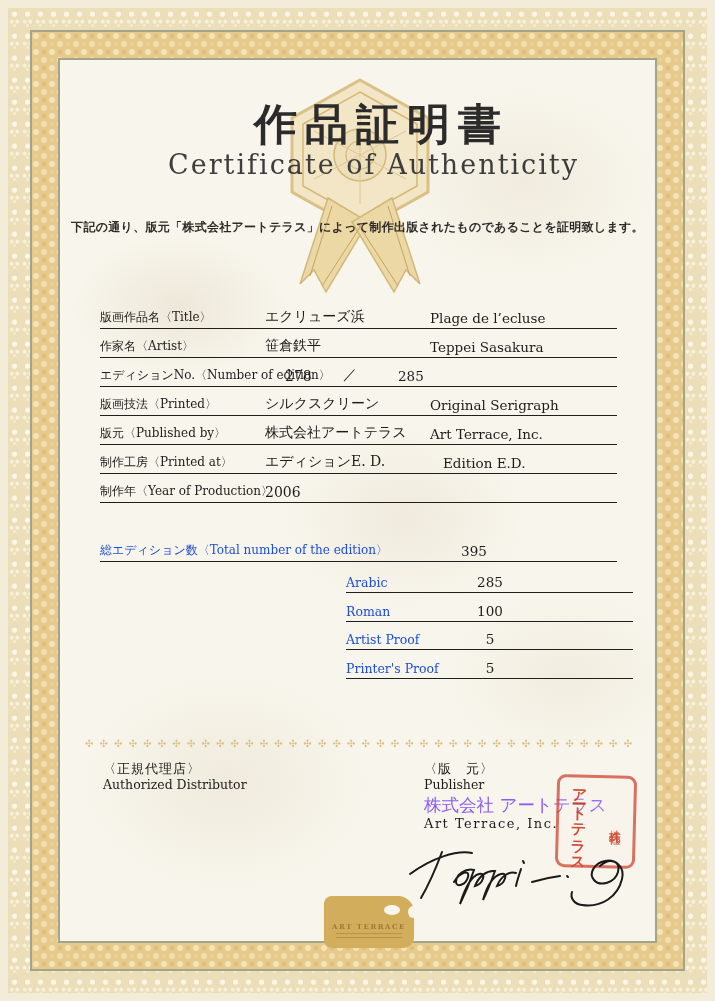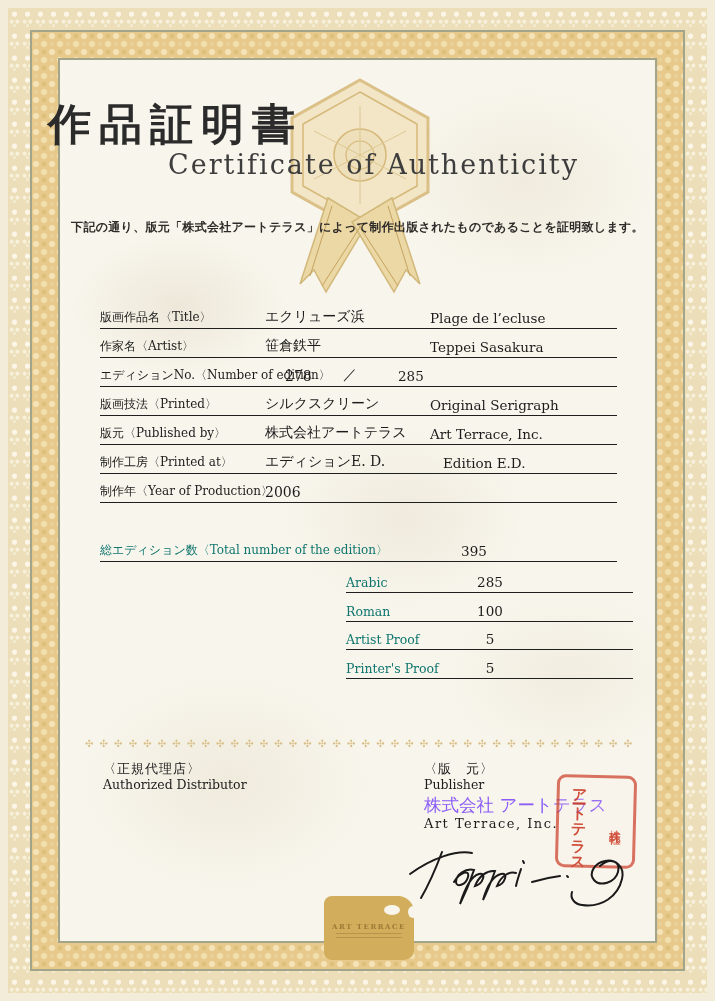--- a/index.html
+++ b/index.html
@@ -28,40 +28,40 @@
       radial-gradient(ellipse 200px 150px at 58% 52%, rgba(208,196,166,.22), transparent 60%),
       radial-gradient(ellipse 240px 180px at 28% 82%, rgba(213,203,173,.25), transparent 60%),
       radial-gradient(ellipse 200px 140px at 85% 70%, rgba(213,203,173,.2), transparent 60%),
       #f8f5ec;}
   .content{position:absolute;inset:0;}
 
   
   .medallion{position:absolute;left:278px;top:76px;width:164px;height:222px;opacity:.8;}
 
   
-  .title-jp{position:absolute;left:0;right:0;top:96px;margin:0;
+  .title-jp{position:absolute;left:0;right:0;top:96px;margin:0;text-align:center;
     font-size:43px;font-weight:bold;letter-spacing:8px;color:#2b2b2b;padding-left:48px;}
   .title-en{position:absolute;left:0;right:0;top:149px;margin:0;text-align:center;
     font-size:27px;font-weight:normal;letter-spacing:2px;color:#3d3d3d;padding-left:32px;}
   .statement{position:absolute;left:0;right:0;top:219px;margin:0;text-align:center;
     font-size:12px;font-weight:600;letter-spacing:.3px;color:#2e2a28;}
 
   
   .frow{position:absolute;left:100px;width:517px;height:22px;border-bottom:1.5px solid #1f1f1f;}
   .frow .lbl{position:absolute;left:0;bottom:2px;font-size:12px;color:#1c1c1c;white-space:nowrap;}
   .frow .vjp{position:absolute;left:165px;bottom:2px;font-size:14px;color:#1c1c1c;white-space:nowrap;}
   .frow .ven{position:absolute;left:330px;bottom:2px;font-size:13.5px;color:#1c1c1c;white-space:nowrap;}
   .r1{top:306px}.r2{top:335px}.r3{top:364px}.r4{top:393px}.r5{top:422px}.r6{top:451px}.r7{top:480px}
   .r3 .vjp{left:185px}.r3 .slash{position:absolute;left:243px;bottom:2px;font-size:14px;color:#1c1c1c;}
   .r3 .ven{left:298px}
   .r6 .ven{left:343px}
 
   
   .trow{position:absolute;height:22px;border-bottom:1.5px solid #1f1f1f;}
-  .trow .lbl{position:absolute;left:0;bottom:2px;font-size:12px;color:#0f766e;white-space:nowrap;}
+  .trow .lbl{position:absolute;left:0;bottom:2px;font-size:12px;color:#1d4ed8;white-space:nowrap;}
   .trow .val{position:absolute;bottom:2px;font-size:13.5px;color:#1c1c1c;text-align:center;width:44px;}
   .t-total{left:100px;top:539px;width:517px;}
   .t-total .val{left:352px;}
   .t-sub{left:330px;width:287px;margin-left:16px;}
   .t-sub .lbl{font-size:12.5px;}
   .t-sub .val{left:122px;}
   .ts1{top:570px}.ts2{top:599px}.ts3{top:627px}.ts4{top:656px}
 
   
   .separator{position:absolute;left:85px;top:737px;width:548px;height:14px;overflow:hidden;
@@ -84,21 +84,21 @@
     border-radius:9px;display:flex;flex-direction:row-reverse;justify-content:space-around;align-items:center;
     color:#cc3e29;opacity:.9;background:rgba(250,240,230,.15);transform:rotate(1.5deg);}
   .seal span{writing-mode:vertical-rl;text-orientation:upright;line-height:1;}
   .seal .col-kanji{font-size:12px;letter-spacing:1px;}
   .seal .col-kana{font-size:15px;font-weight:bold;letter-spacing:0;}
 
   
   .signature{position:absolute;left:404px;top:836px;width:236px;height:78px;}
 
   
-  .palette{position:absolute;left:324px;top:896px;width:90px;height:64px;background:#d2ae5c;
+  .palette{position:absolute;left:324px;top:896px;width:90px;height:52px;background:#d2ae5c;
     border-radius:8px 16px 10px 8px;}
   .palette .hole{position:absolute;right:14px;top:9px;width:16px;height:10px;background:#f8f5ec;
     border-radius:50%;}
   .palette .notch{position:absolute;right:-4px;top:10px;width:10px;height:12px;background:#f8f5ec;
     border-radius:50%;}
   .palette .logo-text{position:absolute;left:0;right:0;top:26px;text-align:center;font-size:7px;
     letter-spacing:1.5px;color:#9b7a35;font-weight:bold;}
   .palette .logo-bar{position:absolute;left:12px;right:12px;top:37px;height:3px;
     border-top:1px solid #b8934a;border-bottom:1px solid #b8934a;}
 </style>

